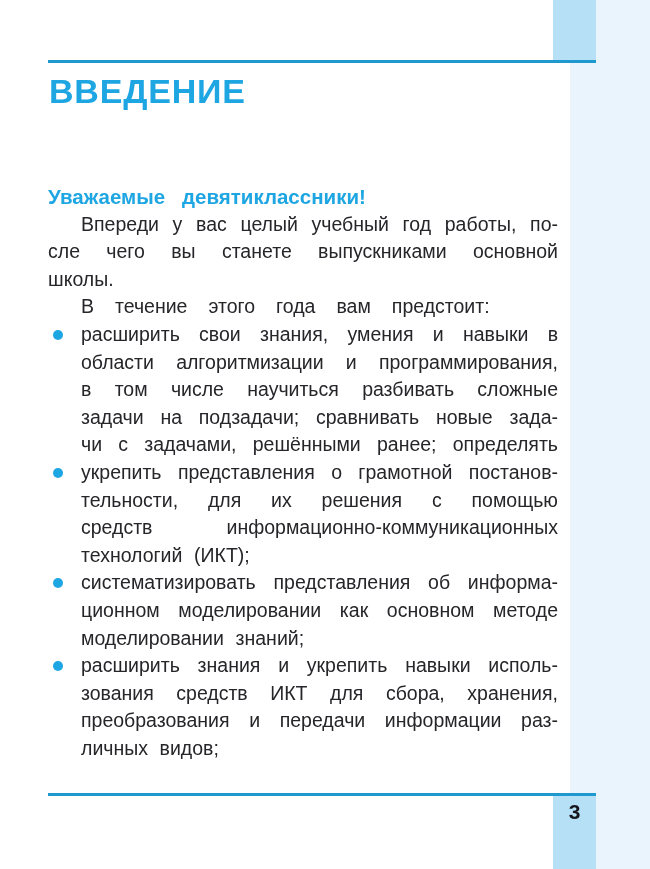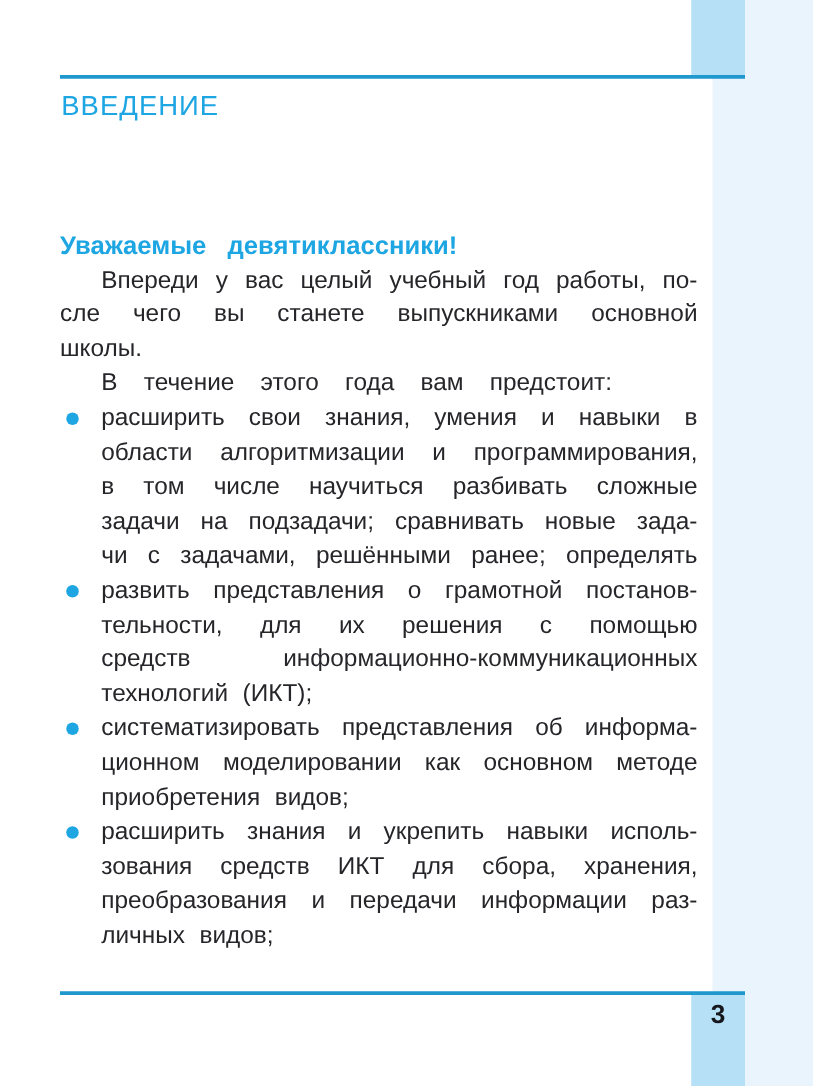--- a/index.html
+++ b/index.html
@@ -42,22 +42,22 @@
     background: var(--rule, #1E98CD);
   }
   .rule-top { top: 60px; }
   .rule-bottom { top: 793px; }
   
   .chapter-title {
     position: absolute;
     left: 49px;
     top: 72px;
     margin: 0;
-    font-size: 22px;
-    font-weight: normal;
+    font-size: 34px;
+    font-weight: bold;
     letter-spacing: 0.8px;
     color: var(--cyan, #1EA6E3);
   }
   
   .content {
     position: absolute;
     left: 48px;
     top: 183px;
     width: 510px;
     font-size: 19.5px;
@@ -124,30 +124,30 @@
         <div class="block bullet">
           <span class="dot"></span>
           <div class="line just">расширить свои знания, умения и навыки в</div>
           <div class="line just">области алгоритмизации и программирования,</div>
           <div class="line just">в том числе научиться разбивать сложные</div>
           <div class="line just">задачи на подзадачи; сравнивать новые зада-</div>
           <div class="line just">чи с задачами, решёнными ранее; определять</div>
         </div>
         <div class="block bullet">
           <span class="dot"></span>
-          <div class="line just">развить представления о грамотной постанов-</div>
+          <div class="line just">укрепить представления о грамотной постанов-</div>
           <div class="line just">тельности, для их решения с помощью</div>
           <div class="line just">средств информационно-коммуникационных</div>
           <div class="line">технологий (ИКТ);</div>
         </div>
         <div class="block bullet">
           <span class="dot"></span>
           <div class="line just">систематизировать представления об информа-</div>
           <div class="line just">ционном моделировании как основном методе</div>
-          <div class="line">приобретения видов;</div>
+          <div class="line">моделировании знаний;</div>
         </div>
         <div class="block bullet">
           <span class="dot"></span>
           <div class="line just">расширить знания и укрепить навыки исполь-</div>
           <div class="line just">зования средств ИКТ для сбора, хранения,</div>
           <div class="line just">преобразования и передачи информации раз-</div>
           <div class="line">личных видов;</div>
         </div>
       </div>
   </div>

